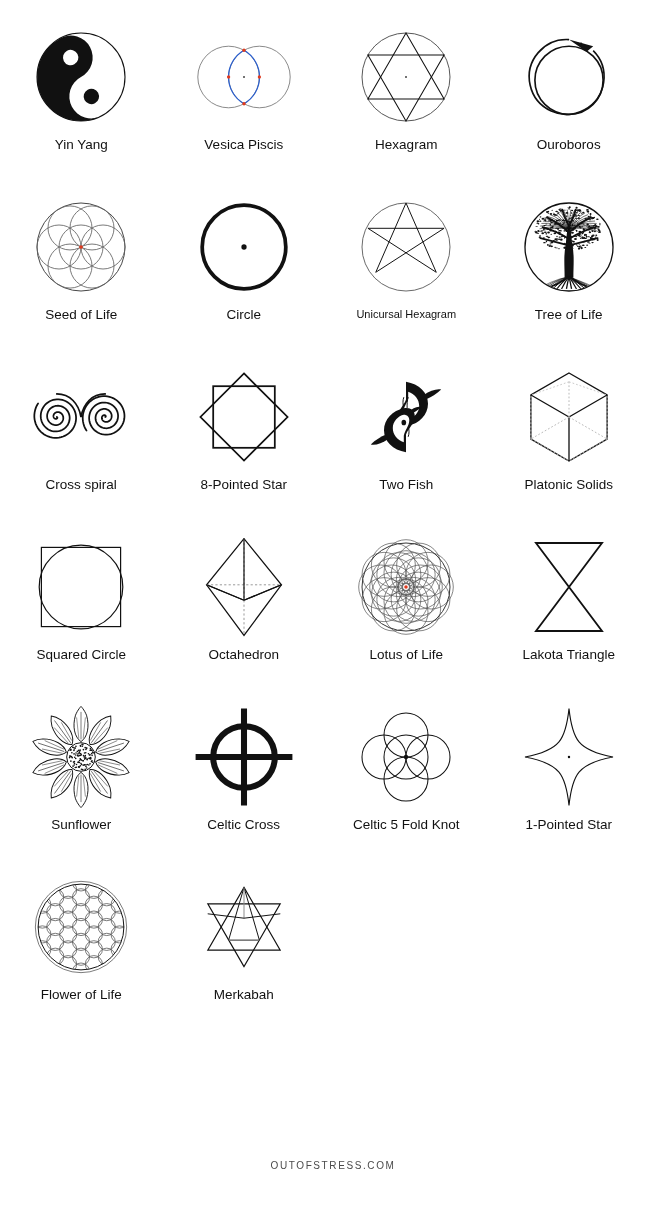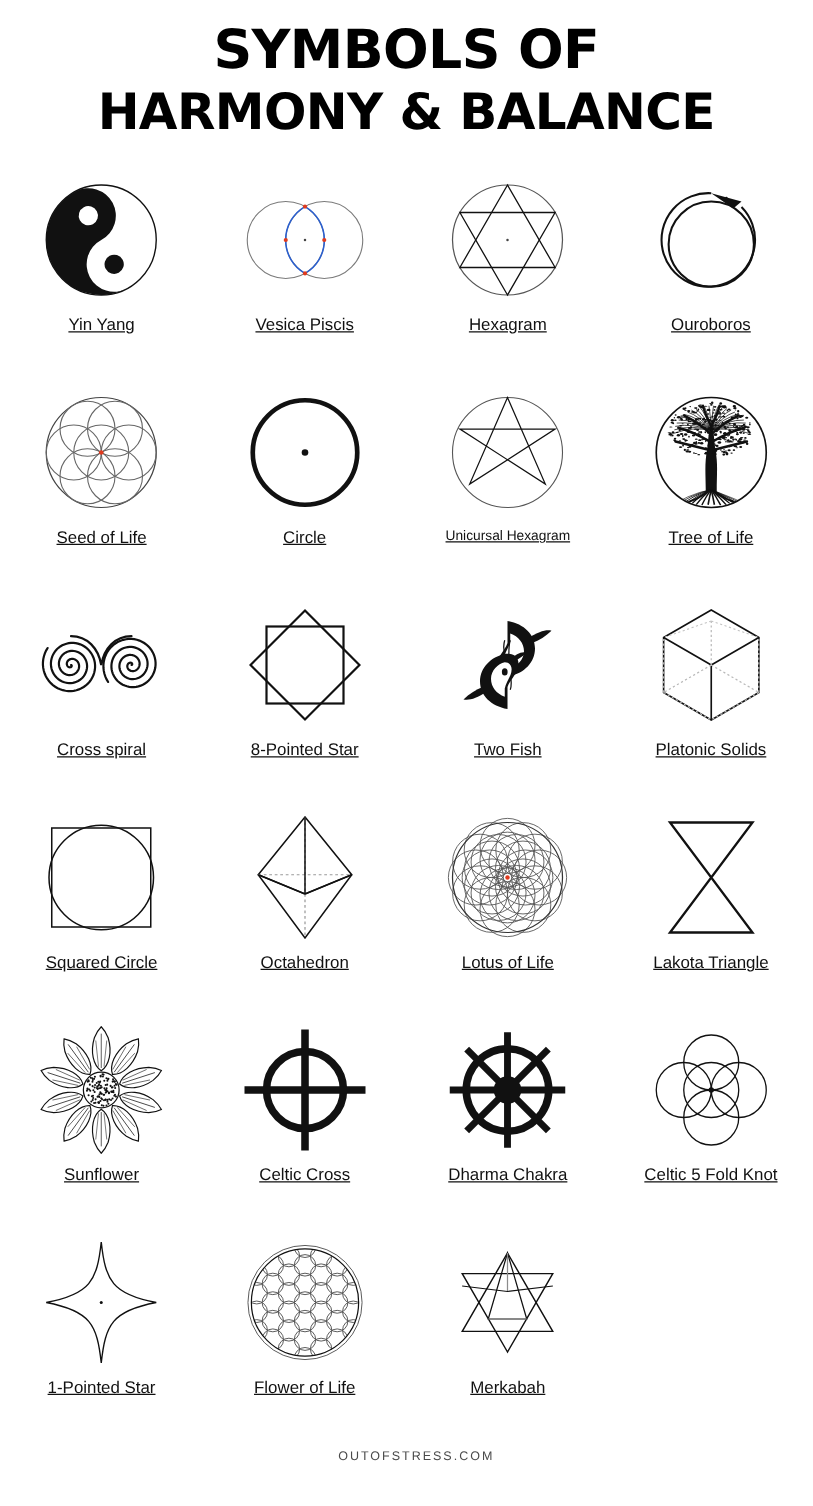--- a/index.html
+++ b/index.html
@@ -41,21 +41,20 @@
     margin-top: 22px;
     display: grid;
     grid-template-columns: repeat(4, 162.5px);
     grid-auto-rows: 170px;
   }
   .cell {
     display: flex;
     flex-direction: column;
     align-items: center;
     justify-content: flex-start;
-    text-decoration: underline;
   }
   .sym {
     width: 110px; height: 110px;
     display: flex;
     align-items: center;
     justify-content: center;
   }
   .sym svg { display: block; overflow: visible; }
   .label {
     margin-top: 6px;
@@ -75,24 +74,20 @@
     font-size: 10px;
     letter-spacing: 1.6px;
     color: #4a4a4a;
   }
 </style>
 </head>
 <body>
 
 <div class="page">
 
-  <div class="title-block">
-    <div class="title-line l1">SYMBOLS OF</div>
-    <div class="title-line l2">HARMONY &amp; BALANCE</div>
-  </div>
 
   <div class="grid">
       <div class="cell">
         <div class="sym">
           <svg width="110" height="110" viewBox="0 0 100 100">
     <circle cx="50" cy="50" r="40" fill="#ffffff" stroke="#111111" stroke-width="1"></circle>
     <g transform="rotate(-28 50 50)">
       <path d="M50 10 A40 40 0 0 0 50 90 A20 20 0 0 1 50 50 A20 20 0 0 0 50 10 Z" fill="#111111"></path>
       <circle cx="50" cy="30" r="7" fill="#ffffff"></circle>
       <circle cx="50" cy="70" r="7" fill="#111111"></circle>
@@ -860,37 +855,20 @@
           <svg width="110" height="110" viewBox="0 0 100 100">
     <circle cx="50" cy="50" r="28" fill="none" stroke="#111111" stroke-width="5.5"></circle>
     <path d="M50 6 L50 94 M6 50 L94 50" stroke="#111111" stroke-width="5.5" fill="none"></path>
           </svg>
         </div>
         <div class="label">Celtic Cross</div>
       </div>
       <div class="cell">
         <div class="sym">
           <svg width="110" height="110" viewBox="0 0 100 100">
-            <circle cx="50" cy="50" r="30" fill="none" stroke="#111111" stroke-width="5.5"></circle>
-            <line x1="58.0" y1="50.0" x2="92.0" y2="50.0" stroke="#111111" stroke-width="5"></line>
-            <line x1="55.7" y1="55.7" x2="79.7" y2="79.7" stroke="#111111" stroke-width="5"></line>
-            <line x1="50.0" y1="58.0" x2="50.0" y2="92.0" stroke="#111111" stroke-width="5"></line>
-            <line x1="44.3" y1="55.7" x2="20.3" y2="79.7" stroke="#111111" stroke-width="5"></line>
-            <line x1="42.0" y1="50.0" x2="8.0" y2="50.0" stroke="#111111" stroke-width="5"></line>
-            <line x1="44.3" y1="44.3" x2="20.3" y2="20.3" stroke="#111111" stroke-width="5"></line>
-            <line x1="50.0" y1="42.0" x2="50.0" y2="8.0" stroke="#111111" stroke-width="5"></line>
-            <line x1="55.7" y1="44.3" x2="79.7" y2="20.3" stroke="#111111" stroke-width="5"></line>
-            <circle cx="50" cy="50" r="10" fill="#111111"></circle>
-          </svg>
-        </div>
-        <div class="label">Dharma Chakra</div>
-      </div>
-      <div class="cell">
-        <div class="sym">
-          <svg width="110" height="110" viewBox="0 0 100 100">
             <circle cx="50" cy="50" r="20" fill="none" stroke="#111111" stroke-width="0.95"></circle>
             <circle cx="30" cy="50" r="20" fill="none" stroke="#111111" stroke-width="0.95"></circle>
             <circle cx="70" cy="50" r="20" fill="none" stroke="#111111" stroke-width="0.95"></circle>
             <circle cx="50" cy="30" r="20" fill="none" stroke="#111111" stroke-width="0.95"></circle>
             <circle cx="50" cy="70" r="20" fill="none" stroke="#111111" stroke-width="0.95"></circle>
             <circle cx="50" cy="50" r="2" fill="#111111"></circle>
           </svg>
         </div>
         <div class="label">Celtic 5 Fold Knot</div>
       </div>

